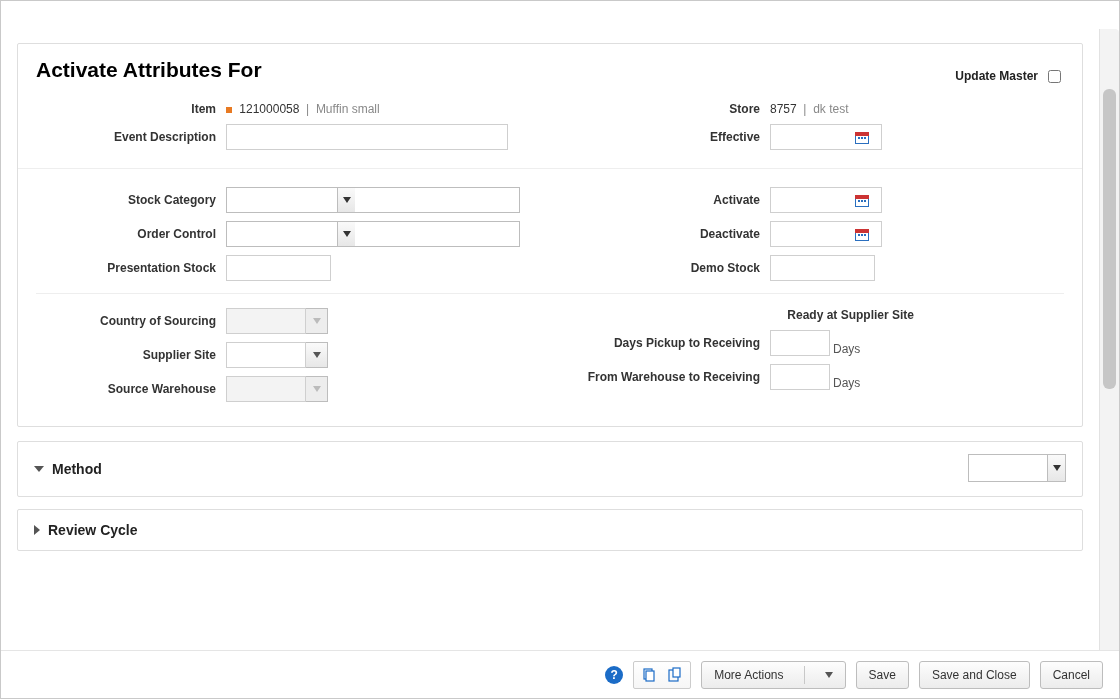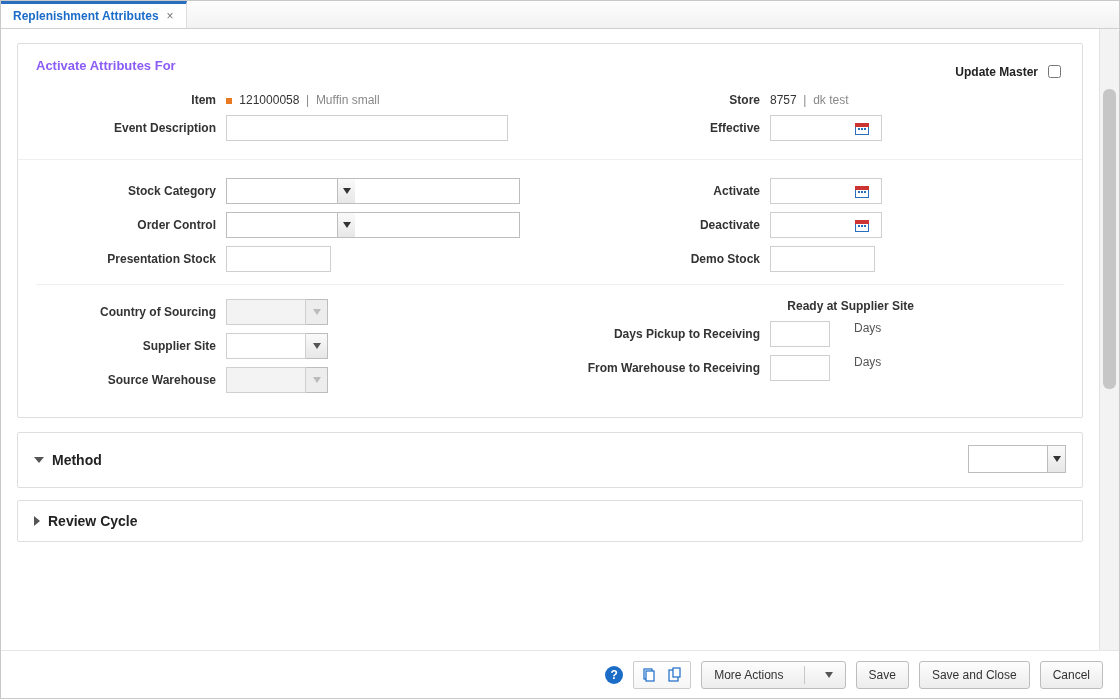--- a/index.html
+++ b/index.html
@@ -7,36 +7,36 @@
   .window { width: 1120px; height: 699px; border: 1px solid #c9c9c9; position: relative; background: #fff; overflow: hidden; }
   .tabbar { height: 28px; border-bottom: 1px solid #d0d0d0; background: linear-gradient(#fdfdfd,#f2f2f2); display: flex; align-items: stretch; }
   .tab { display: flex; align-items: center; gap: 8px; padding: 0 12px; font-size: 12px; color: #1b6cc7; font-weight: 700; border-right: 1px solid #ddd; border-top: 3px solid #2a6fbf; background: #fff; }
   .tab .close { color: #777; font-weight: 400; cursor: pointer; }
   .body { position: absolute; top: 28px; bottom: 48px; left: 0; right: 20px; overflow: auto; padding: 14px 16px 0 16px; }
   .scroll-fake { position: absolute; top: 28px; bottom: 48px; right: 0; width: 20px; background: #f3f3f3; border-left: 1px solid #e2e2e2; border-top-right-radius: 4px; }
   .scroll-thumb { position: absolute; top: 60px; left: 3px; right: 3px; height: 300px; background: #c6c6c6; border-radius: 6px; }
 
   .card { border: 1px solid #dedede; border-radius: 2px; background: #fff; margin-bottom: 14px; }
   .card-inner { padding: 14px 18px 16px 18px; }
-  h2.title { font-size: 13px; font-weight: 700; margin: 0 0 12px 0; color: #8b5cf6; }
+  h2.title { font-size: 21px; font-weight: 700; margin: 0 0 12px 0; color: #000000; }
   .title-row { display: flex; justify-content: space-between; align-items: center; }
   .check-row { display: flex; align-items: center; gap: 6px; font-size: 12px; }
   .check-row strong { font-weight: 700; color: #222; }
   .cols { display: grid; grid-template-columns: 1fr 1fr; column-gap: 60px; }
   .field { display: grid; grid-template-columns: 190px auto; align-items: center; margin: 8px 0; }
   .field label { text-align: right; padding-right: 10px; font-size: 12px; color: #333; font-weight: 700; }
   .static { color: #888; font-weight: 400; }
   .static strong { color: #333; font-weight: 400; }
   .flag { display: inline-block; width: 6px; height: 6px; background: #e87a22; vertical-align: middle; margin-right: 4px; }
   .divider { border-top: 1px solid #eee; margin: 10px -18px; }
   .subhead { font-size: 12px; font-weight: 700; color: #222; margin: 8px 0 6px 0; }
   input.text { width: 282px; height: 26px; border: 1px solid #cfcfcf; padding: 2px 6px; font-size: 12px; color: #333; }
   input.text.sm { width: 105px; }
   input.text.sm2 { width: 60px; }
-  .inline { display: inline-flex; align-items: flex-start; gap: 24px; }
+  .inline { display: inline-flex; align-items: flex-end; gap: 3px; }
   .days { color: #555; }
   .date-wrap { display: inline-flex; align-items: center; gap: 6px; width: 112px; height: 26px; border: 1px solid #cfcfcf; padding: 0 6px 0 6px; }
   .date-wrap input { border: none; outline: none; width: 72px; height: 22px; font-size: 12px; }
   .cal-icon { width: 14px; height: 14px; }
   .cal-icon svg { display: block; }
   .select { display: inline-flex; align-items: stretch; height: 26px; border: 1px solid #bdbdbd; background: #fff; }
   .select .sel-body { width: 110px; }
   .select .sel-btn { width: 18px; border-left: 1px solid #bdbdbd; background: linear-gradient(#fafafa,#e7e7e7); display: flex; align-items: center; justify-content: center; }
   .caret svg { display: block; }
   .lov { display: inline-flex; align-items: stretch; height: 26px; }
@@ -56,26 +56,20 @@
   .help { width: 18px; height: 18px; border-radius: 50%; background: #1b6cc7; color: #fff; display: inline-flex; align-items: center; justify-content: center; font-weight: 700; font-size: 12px; }
   .icon-btns { border: 1px solid #ccc; border-radius: 2px; display: inline-flex; align-items: center; padding: 4px 6px; gap: 8px; background: linear-gradient(#fff,#f6f6f6); }
   .icon-btns .ibtn { width: 18px; height: 18px; display: inline-flex; align-items: center; justify-content: center; color: #1b6cc7; }
   .btn { border: 1px solid #bdbdbd; background: linear-gradient(#fdfdfd,#ececec); border-radius: 3px; height: 28px; padding: 0 12px; font-size: 12px; color: #333; cursor: pointer; display: inline-flex; align-items: center; gap: 20px; }
   .btn.split .sep { width: 1px; height: 18px; background: #c8c8c8; }
 </style>
 </head>
 <body>
 
 <div class="window">
-  <div class="tabbar">
-    <div class="tab">
-      <span>Replenishment Attributes</span>
-      <span class="close">×</span>
-    </div>
-  </div>
 
   <div class="scroll-fake">
     <div class="scroll-thumb"></div>
   </div>
 
   <div class="body">
     <div class="card">
       <div class="card-inner">
         <div class="title-row">
           <h2 class="title">Activate Attributes For</h2>

